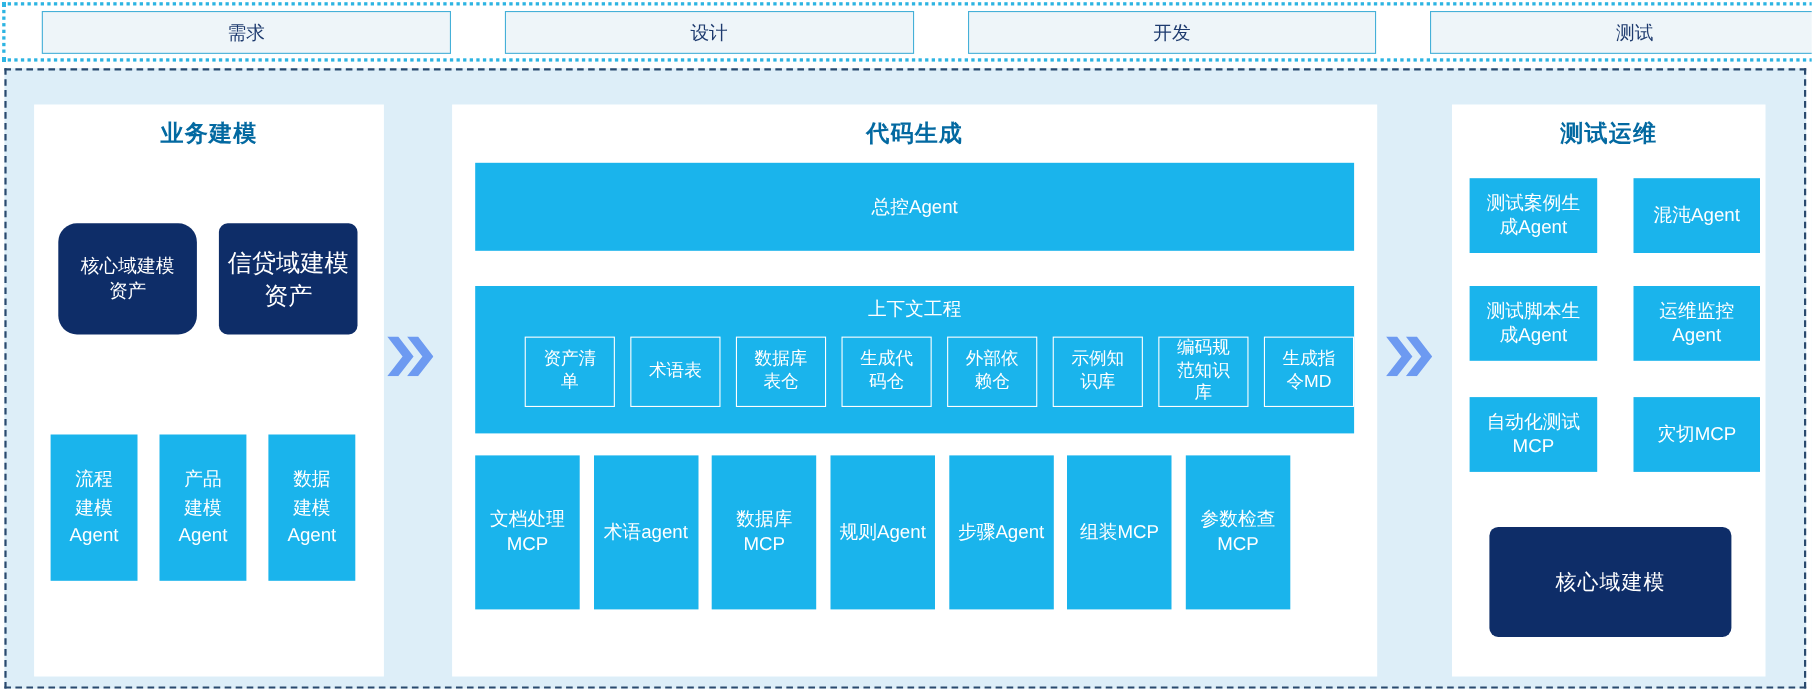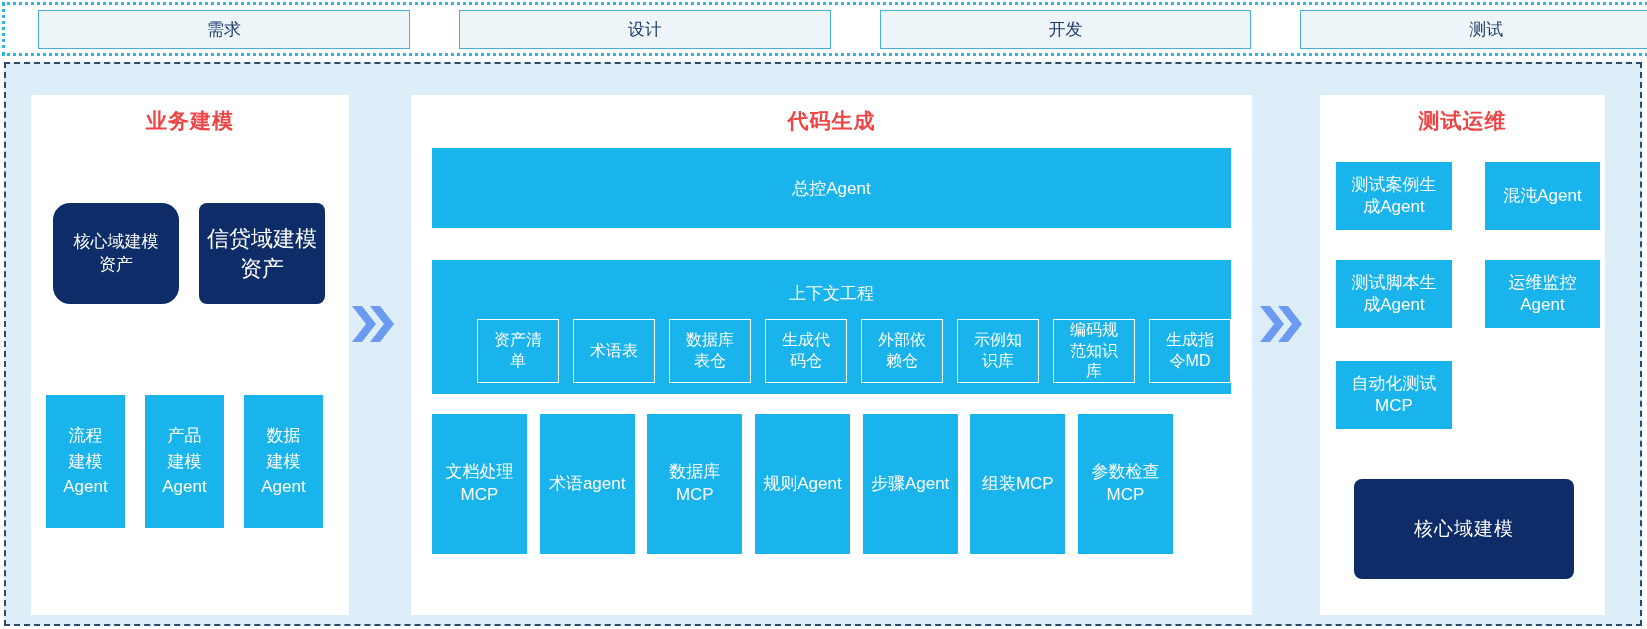--- a/index.html
+++ b/index.html
@@ -22,37 +22,37 @@
   .main-area{
     position:absolute;left:4px;top:62px;width:1634px;height:560px;
     border:2px dashed #2a4a6e;background:#ddeef8;
   }
   .panel{position:absolute;background:#ffffff;top:31px;height:520px;}
   .panel-left{left:25px;width:318px;}
   .panel-mid{left:405px;width:841px;}
   .panel-right{left:1314px;width:285px;}
   .panel-title{
     position:absolute;left:0;top:12px;width:100%;text-align:center;
-    font-size:21px;font-weight:bold;color:#ef4444;letter-spacing:1px;
+    font-size:21px;font-weight:bold;color:#0369a1;letter-spacing:1px;
   }
   .bx{
     position:absolute;display:flex;align-items:center;justify-content:center;
     text-align:center;color:#ffffff;white-space:pre-line;box-sizing:border-box;
   }
   .cyan{background:#1ab4ec;}
   .navy{background:#0e2d68;border-radius:8px;}
   
   .asset-1{left:22px;top:108px;width:126px;height:101px;font-size:17px;line-height:1.35;border-radius:17px;}
   .asset-2{left:168px;top:108px;width:126px;height:101px;font-size:22px;line-height:1.35;}
   .agent-l{top:288px;width:79px;height:133px;font-size:17px;line-height:1.5;margin-top:12px;}
   .agent-l1{left:15px;} .agent-l2{left:114px;} .agent-l3{left:213px;}
   
   .master-bar{left:21px;top:53px;width:799px;height:80px;font-size:17px;}
   .context-block{position:absolute;left:21px;top:165px;width:799px;height:134px;background:#1ab4ec;}
-  .context-title{margin-top:22px;text-align:center;color:#ffffff;font-size:17px;}
+  .context-title{margin-top:9px;text-align:center;color:#ffffff;font-size:17px;}
   .context-items{display:flex;justify-content:flex-end;gap:14px;margin-top:14px;}
   .context-item{
     width:82px;height:64px;border:1px solid #ffffff;box-sizing:border-box;
     display:flex;align-items:center;justify-content:center;text-align:center;
     color:#ffffff;font-size:16px;line-height:1.3;white-space:pre-line;
   }
   .workers-row{position:absolute;left:21px;top:319px;width:741px;height:140px;
     display:flex;justify-content:space-between;}
   .worker-box{
     width:95px;height:140px;background:#1ab4ec;display:flex;align-items:center;
@@ -152,16 +152,17 @@
     <div class="panel-title">测试运维</div>
     <div class="bx cyan t-box t-r1 t-c1">测试案例生
 成Agent</div>
     <div class="bx cyan t-box t-r1 t-c2">混沌Agent</div>
     <div class="bx cyan t-box t-r2 t-c1">测试脚本生
 成Agent</div>
     <div class="bx cyan t-box t-r2 t-c2">运维监控
 Agent</div>
     <div class="bx cyan t-box t-r3 t-c1">自动化测试
 MCP</div>
+    <div class="bx cyan t-box t-r3 t-c2">灾切MCP</div>
     <div class="bx navy platform">核心域建模</div>
   </div>
 
 </div>
 
 </body></html>

